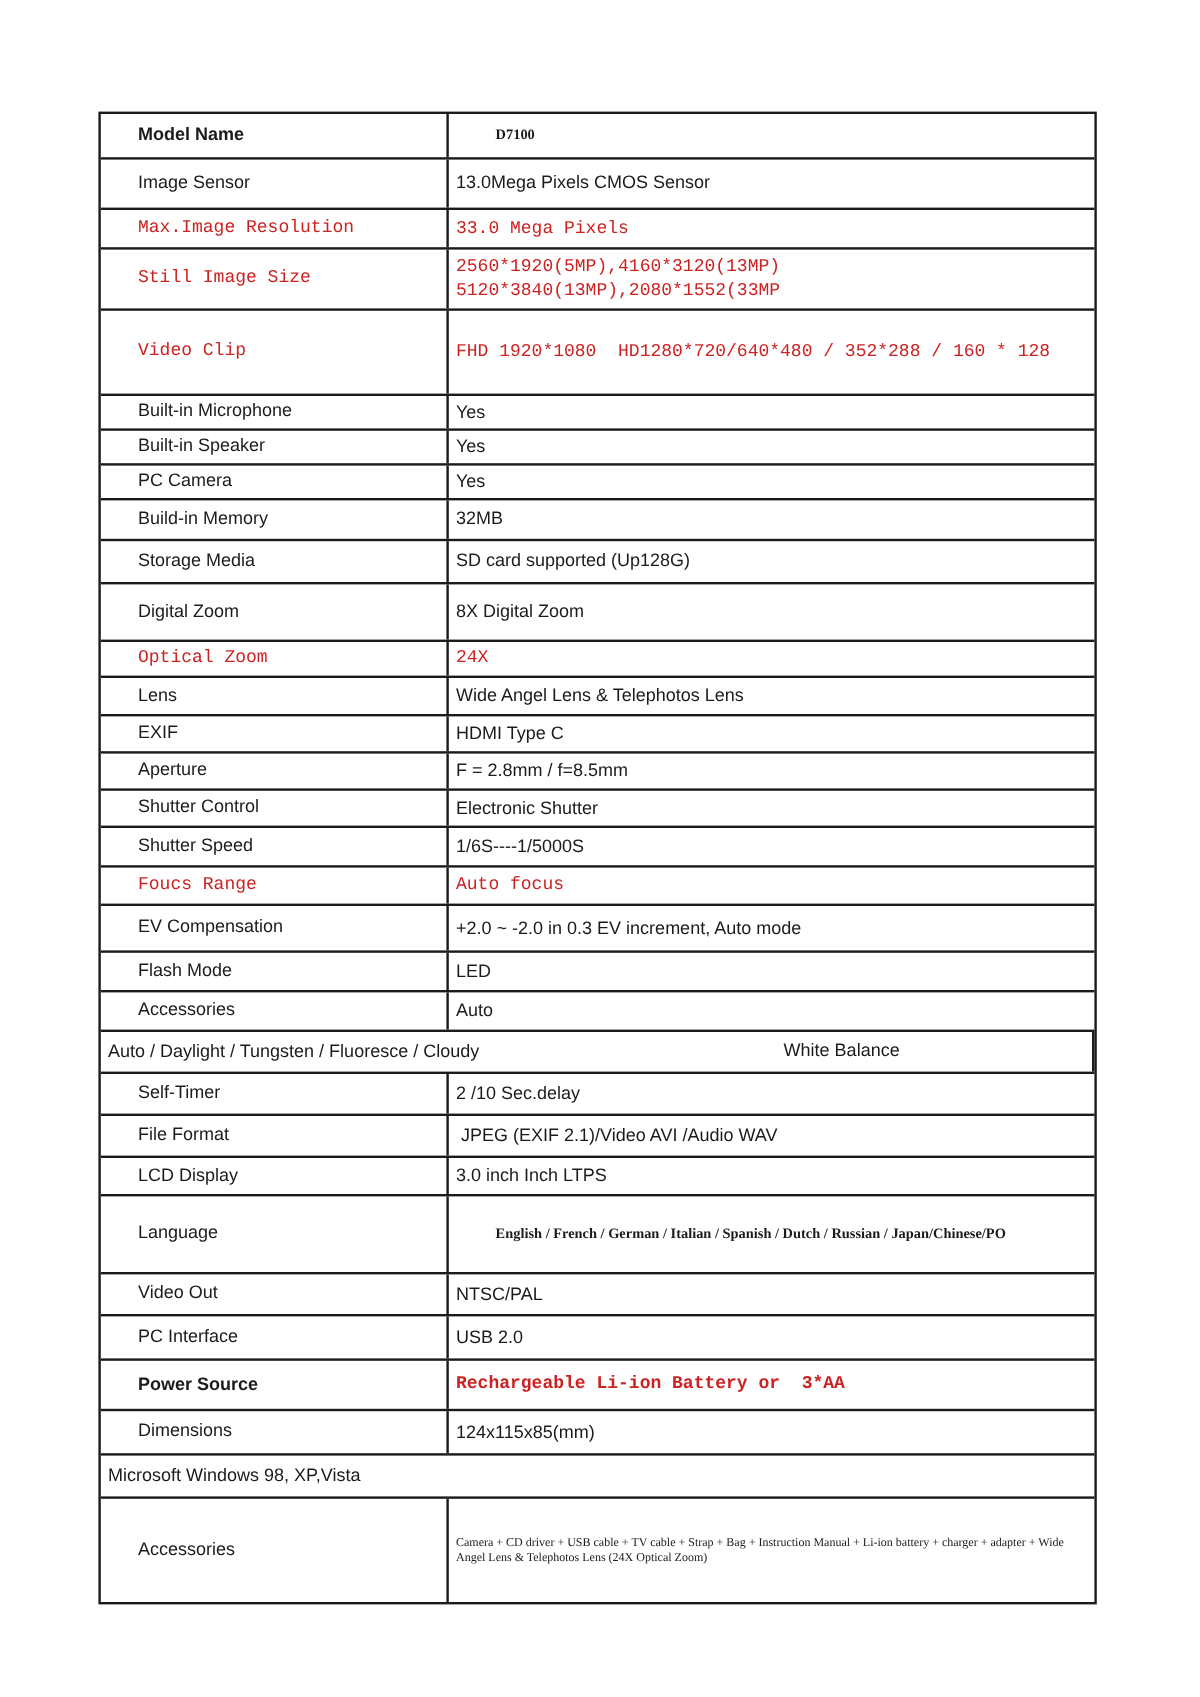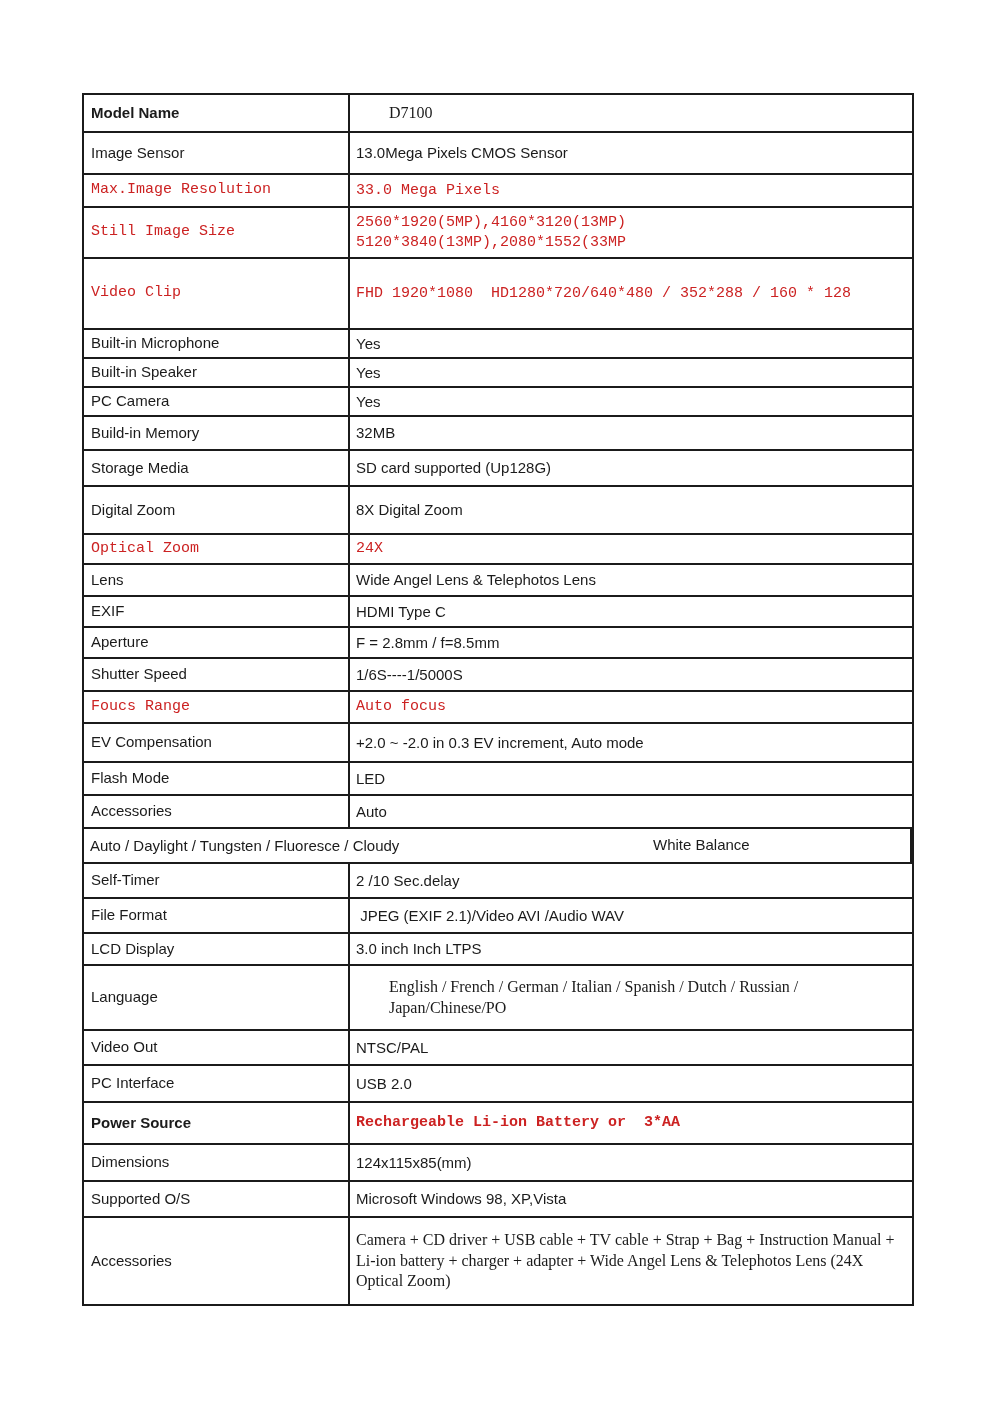--- a/index.html
+++ b/index.html
@@ -35,37 +35,38 @@
     display: flex;
     align-items: center;
     font-size: 15px;
     line-height: 1.3;
   }
   .label {
     width: 266px;
     flex-shrink: 0;
     border-right: 2px solid #1b1b1b;
     padding: 2px 6px 3px 7px;
+    margin-left: 24px;
   }
   .value {
     flex: 1;
     padding: 2px 8px 2px 6px;
     white-space: pre-wrap;
   }
   .red { color: #cc2222; font-family: Liberation Mono, monospace; }
   .bold { font-weight: bold; }
   .serif-bold {
     font-family: "Liberation Serif", serif;
-    font-weight: normal;
-    font-size: 16px;
+    font-weight: bold;
+    font-size: 12px;
     padding-left: 39px;
   }
   .serif {
     font-family: "Liberation Serif", serif;
-    font-size: 16px;
+    font-size: 10px;
   }
 </style>
 </head>
 <body>
 
 <div class="spec-table">
 
   <div class="row" style="height:38px">
     <div class="cell label bold">Model Name</div>
     <div class="cell value serif-bold">D7100</div>
@@ -135,20 +136,24 @@
   <div class="row" style="height:31px">
     <div class="cell label">EXIF</div>
     <div class="cell value">HDMI Type C</div>
   </div>
 
   <div class="row" style="height:31px">
     <div class="cell label">Aperture</div>
     <div class="cell value">F = 2.8mm / f=8.5mm</div>
   </div>
 
+  <div class="row" style="height:31px">
+    <div class="cell label">Shutter Control</div>
+    <div class="cell value">Electronic Shutter</div>
+  </div>
 
   <div class="row" style="height:33px">
     <div class="cell label">Shutter Speed</div>
     <div class="cell value">1/6S----1/5000S</div>
   </div>
 
   <div class="row" style="height:32px">
     <div class="cell label red">Foucs Range</div>
     <div class="cell value red">Auto focus</div>
   </div>
@@ -207,21 +212,20 @@
     <div class="cell label bold">Power Source</div>
     <div class="cell value red bold">Rechargeable Li-ion Battery or  3*AA</div>
   </div>
 
   <div class="row" style="height:37px">
     <div class="cell label">Dimensions</div>
     <div class="cell value">124x115x85(mm)</div>
   </div>
 
   <div class="row" style="height:36px">
-    <div class="cell label">Supported O/S</div>
     <div class="cell value">Microsoft Windows 98, XP,Vista</div>
   </div>
 
   <div class="row" style="height:86px">
     <div class="cell label">Accessories</div>
     <div class="cell value serif">Camera + CD driver + USB cable + TV cable + Strap + Bag + Instruction Manual + Li-ion battery + charger + adapter + Wide Angel Lens &amp; Telephotos Lens (24X Optical Zoom)</div>
   </div>
 
 </div>
 

